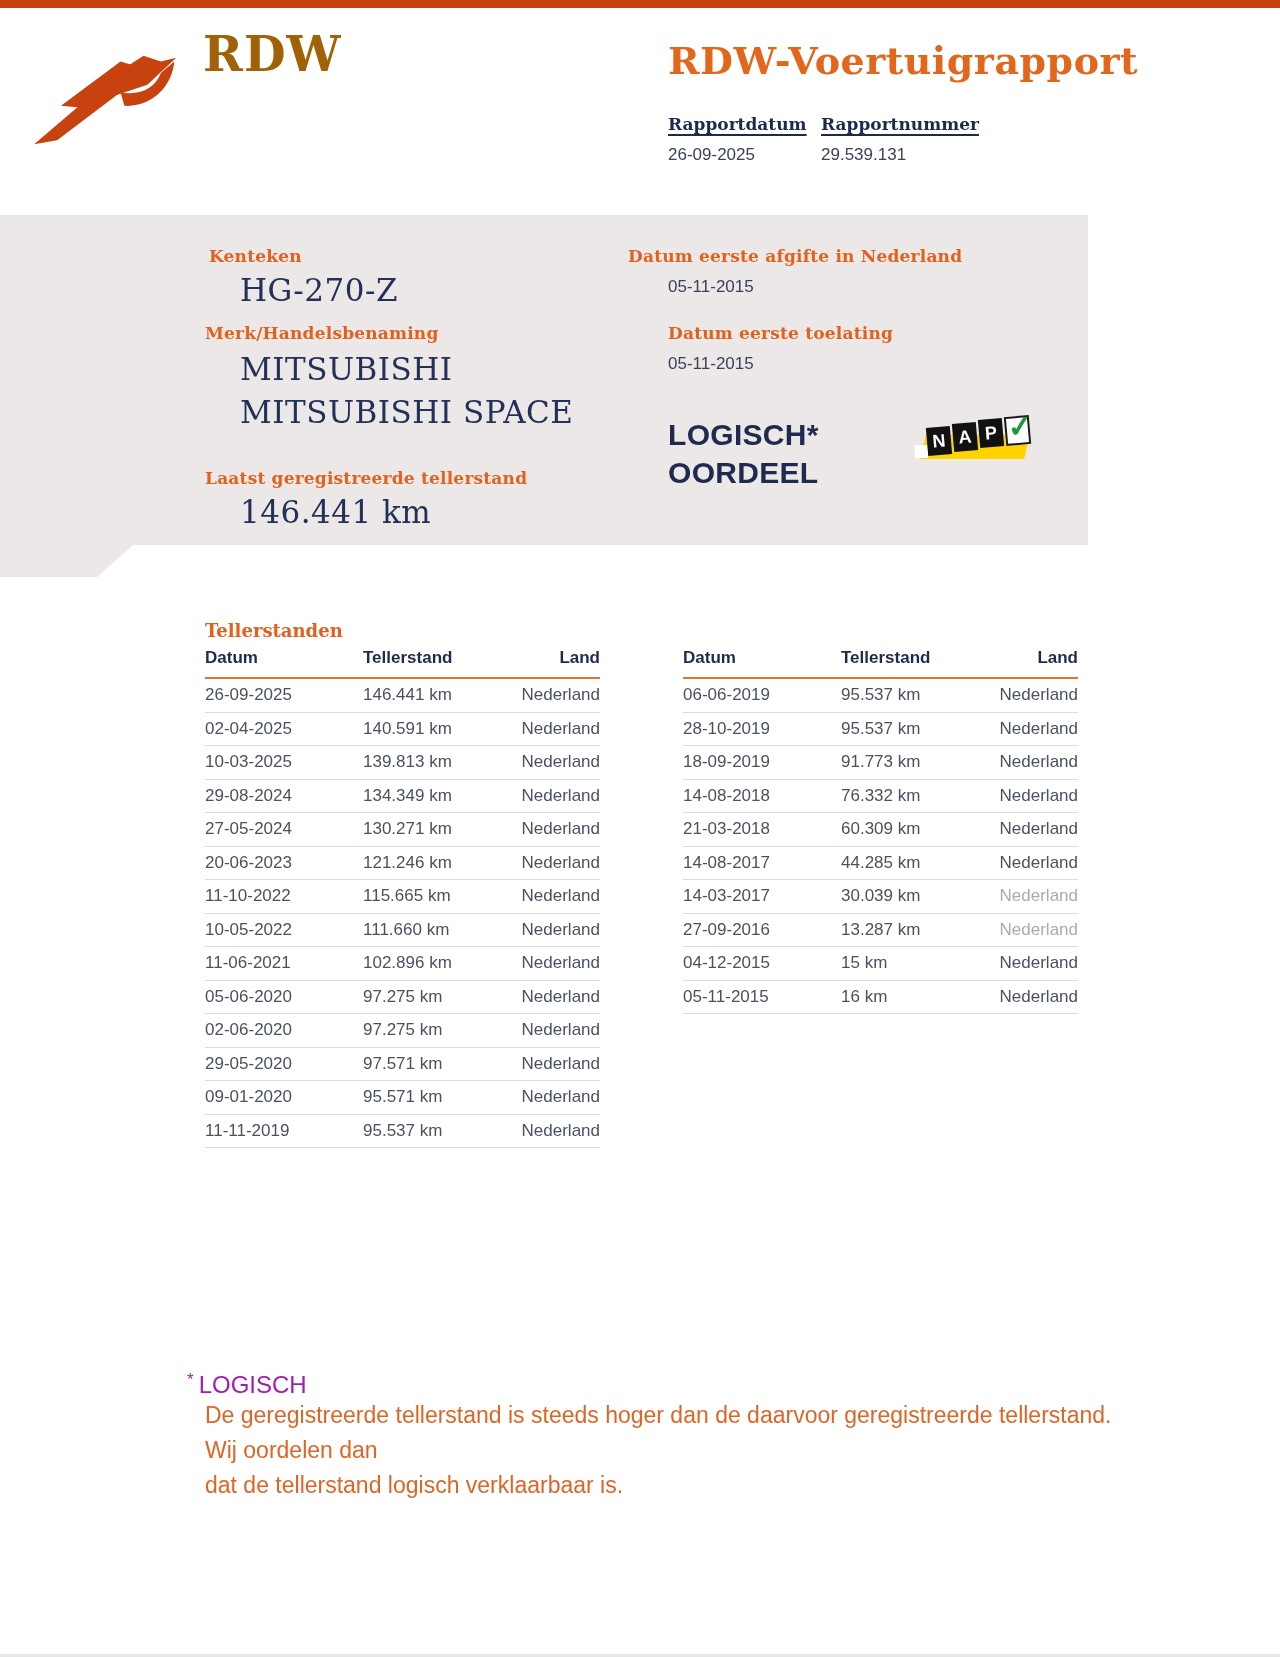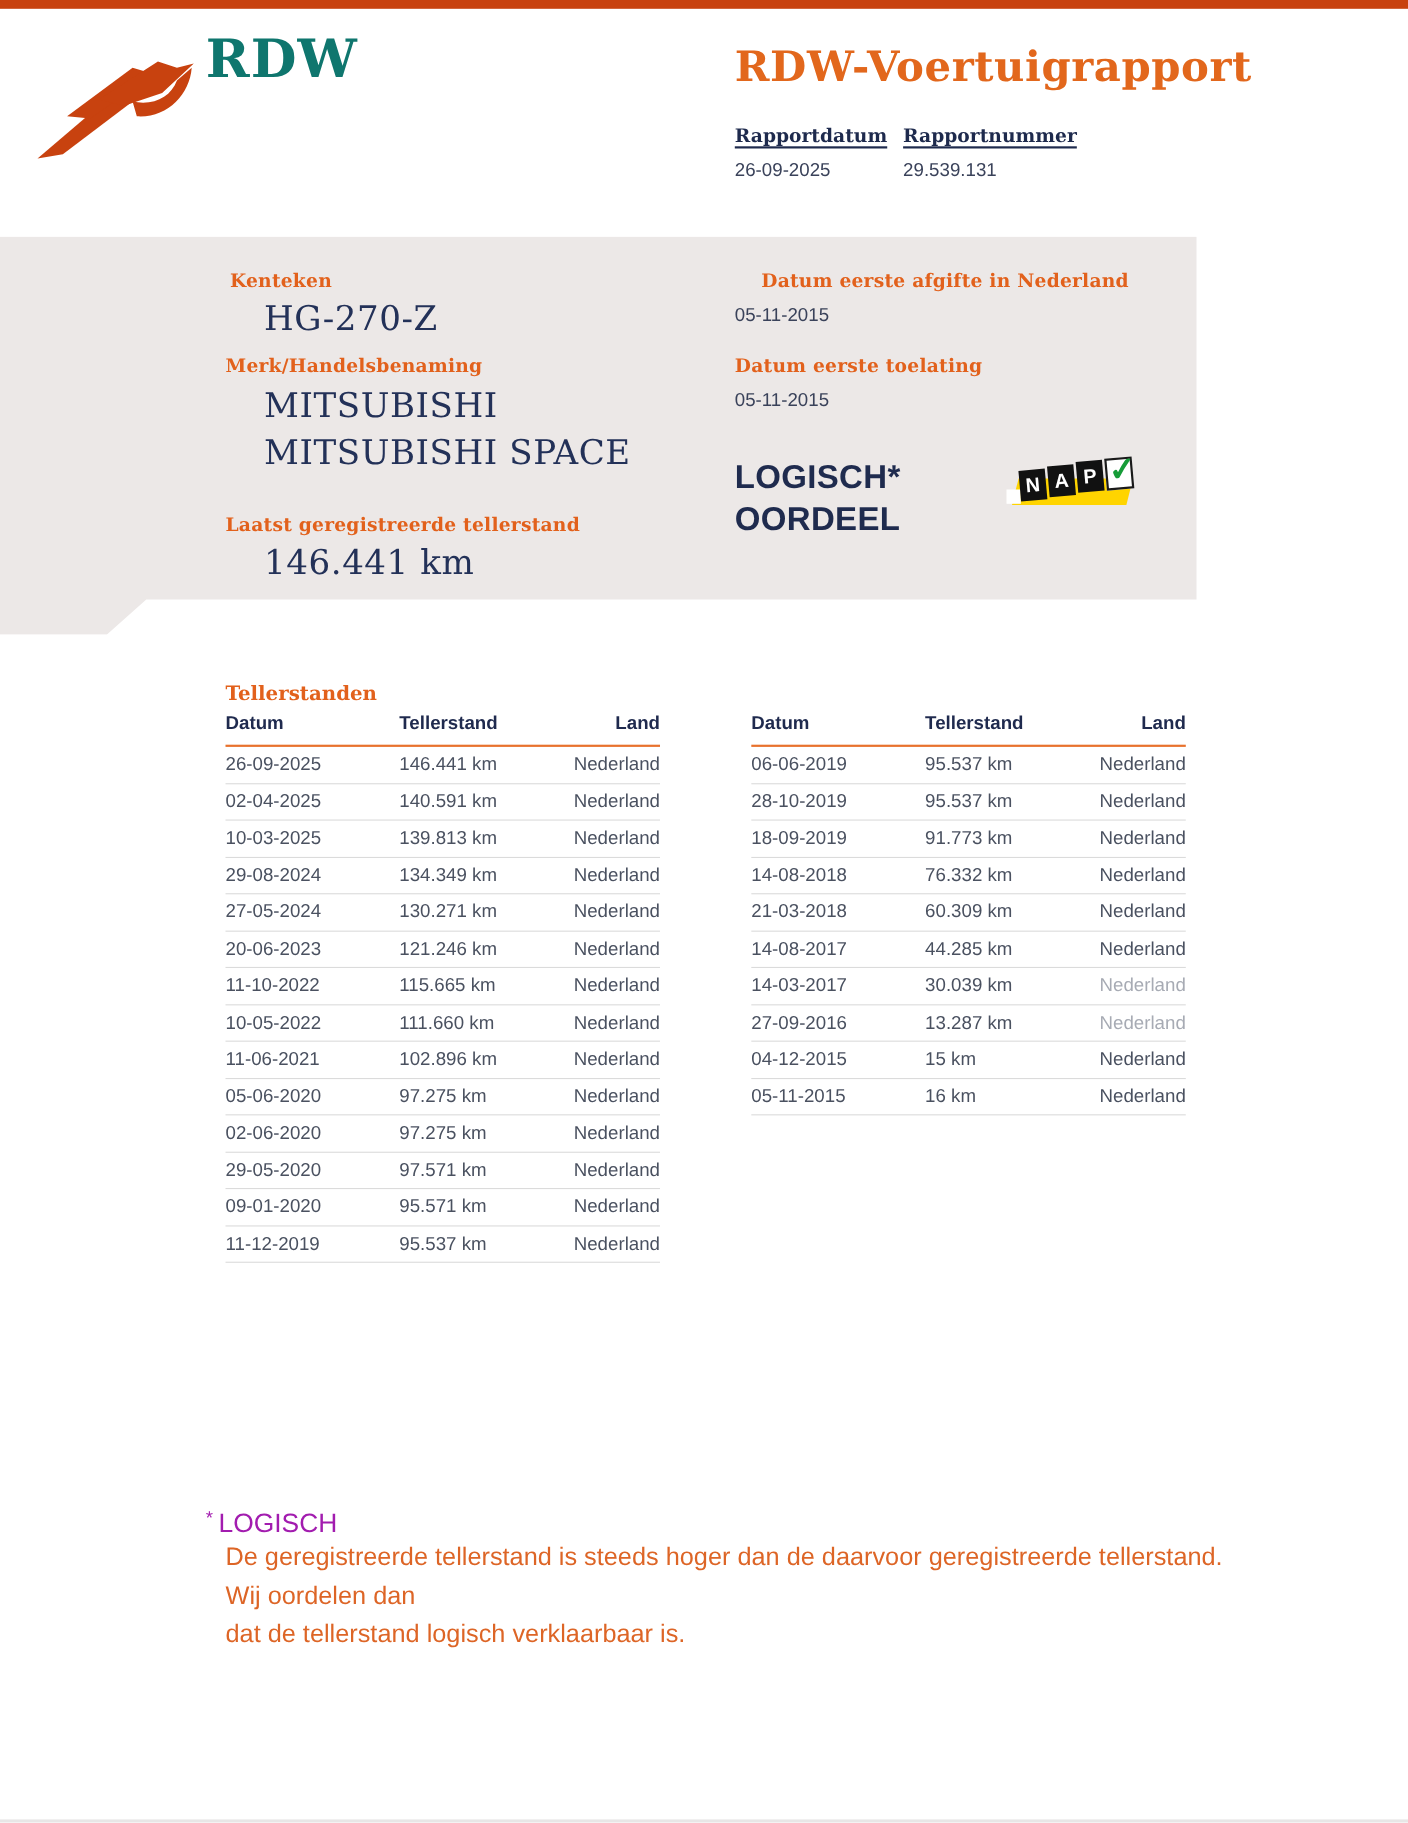--- a/index.html
+++ b/index.html
@@ -4,22 +4,22 @@
 <style>
   html,body{margin:0;padding:0;}
   body{width:1280px;height:1657px;background:#ffffff;position:relative;
        font-family:"Liberation Sans",sans-serif;overflow:hidden;}
 
   
   .topbar{position:absolute;left:0;top:0;width:100%;height:8px;background:#C8420F;}
 
   
   .logo-box{position:absolute;left:28px;top:52px;width:162px;height:96px;}
-  .logo-text{position:absolute;left:187px;top:26px;font-family:"DejaVu Serif",serif;
-             font-size:48px;font-weight:600;color:#0f766e;letter-spacing:1px;}
+  .logo-text{position:absolute;left:203px;top:26px;font-family:"DejaVu Serif",serif;
+             font-size:48px;font-weight:600;color:#a16207;letter-spacing:1px;}
   .doc-title{position:absolute;left:668px;top:38px;font-family:"DejaVu Serif",serif;
              font-size:38px;font-weight:700;color:#E2671C;letter-spacing:.5px;}
   .meta-label{position:absolute;top:114px;font-family:"DejaVu Serif",serif;font-size:17px;
               font-weight:700;color:#1E2A4D;text-decoration:underline;text-underline-offset:4px;
               text-decoration-thickness:1.5px;}
   .meta-value{position:absolute;top:145px;font-size:17px;color:#3A425A;}
   .m1{left:668px;} .m2{left:821px;}
 
   
   .panel{position:absolute;left:0;top:215px;width:1088px;height:362px;background:#ECE8E7;
@@ -95,21 +95,21 @@
 <div class="olabel" style="left:209px;top:246px;text-align:right;">Kenteken</div>
 <div class="bigval" style="left:204px;top:272px;">HG-270-Z</div>
 
 <div class="olabel" style="left:205px;top:323px;">Merk/Handelsbenaming</div>
 <div class="bigval" style="left:204px;top:351px;">MITSUBISHI</div>
 <div class="bigval" style="left:204px;top:394px;">MITSUBISHI SPACE</div>
 
 <div class="olabel" style="left:205px;top:468px;">Laatst geregistreerde tellerstand</div>
 <div class="bigval" style="left:204px;top:494px;">146.441 km</div>
 
-<div class="olabel" style="left:692px;top:246px;text-align:right;">Datum eerste afgifte in Nederland</div>
+<div class="olabel" style="left:628px;top:246px;text-align:right;">Datum eerste afgifte in Nederland</div>
 <div class="smallval" style="left:668px;top:277px;">05-11-2015</div>
 
 <div class="olabel" style="left:668px;top:323px;">Datum eerste toelating</div>
 <div class="smallval" style="left:668px;top:354px;">05-11-2015</div>
 
 <div class="oordeel">
   <div>LOGISCH*</div>
   <div>OORDEEL</div>
 </div>
 
@@ -192,21 +192,21 @@
         <span class="c1">29-05-2020</span>
         <span class="c2">97.571 km</span>
         <span class="c3">Nederland</span>
       </div>
       <div class="trow">
         <span class="c1">09-01-2020</span>
         <span class="c2">95.571 km</span>
         <span class="c3">Nederland</span>
       </div>
       <div class="trow">
-        <span class="c1">11-12-2019</span>
+        <span class="c1">11-11-2019</span>
         <span class="c2">95.537 km</span>
         <span class="c3">Nederland</span>
       </div>
     </div>
 </div>
 
 <div class="tbl tbl-right">
   <div class="thead">
     <span class="c1">Datum</span>
     <span class="c2">Tellerstand</span>

